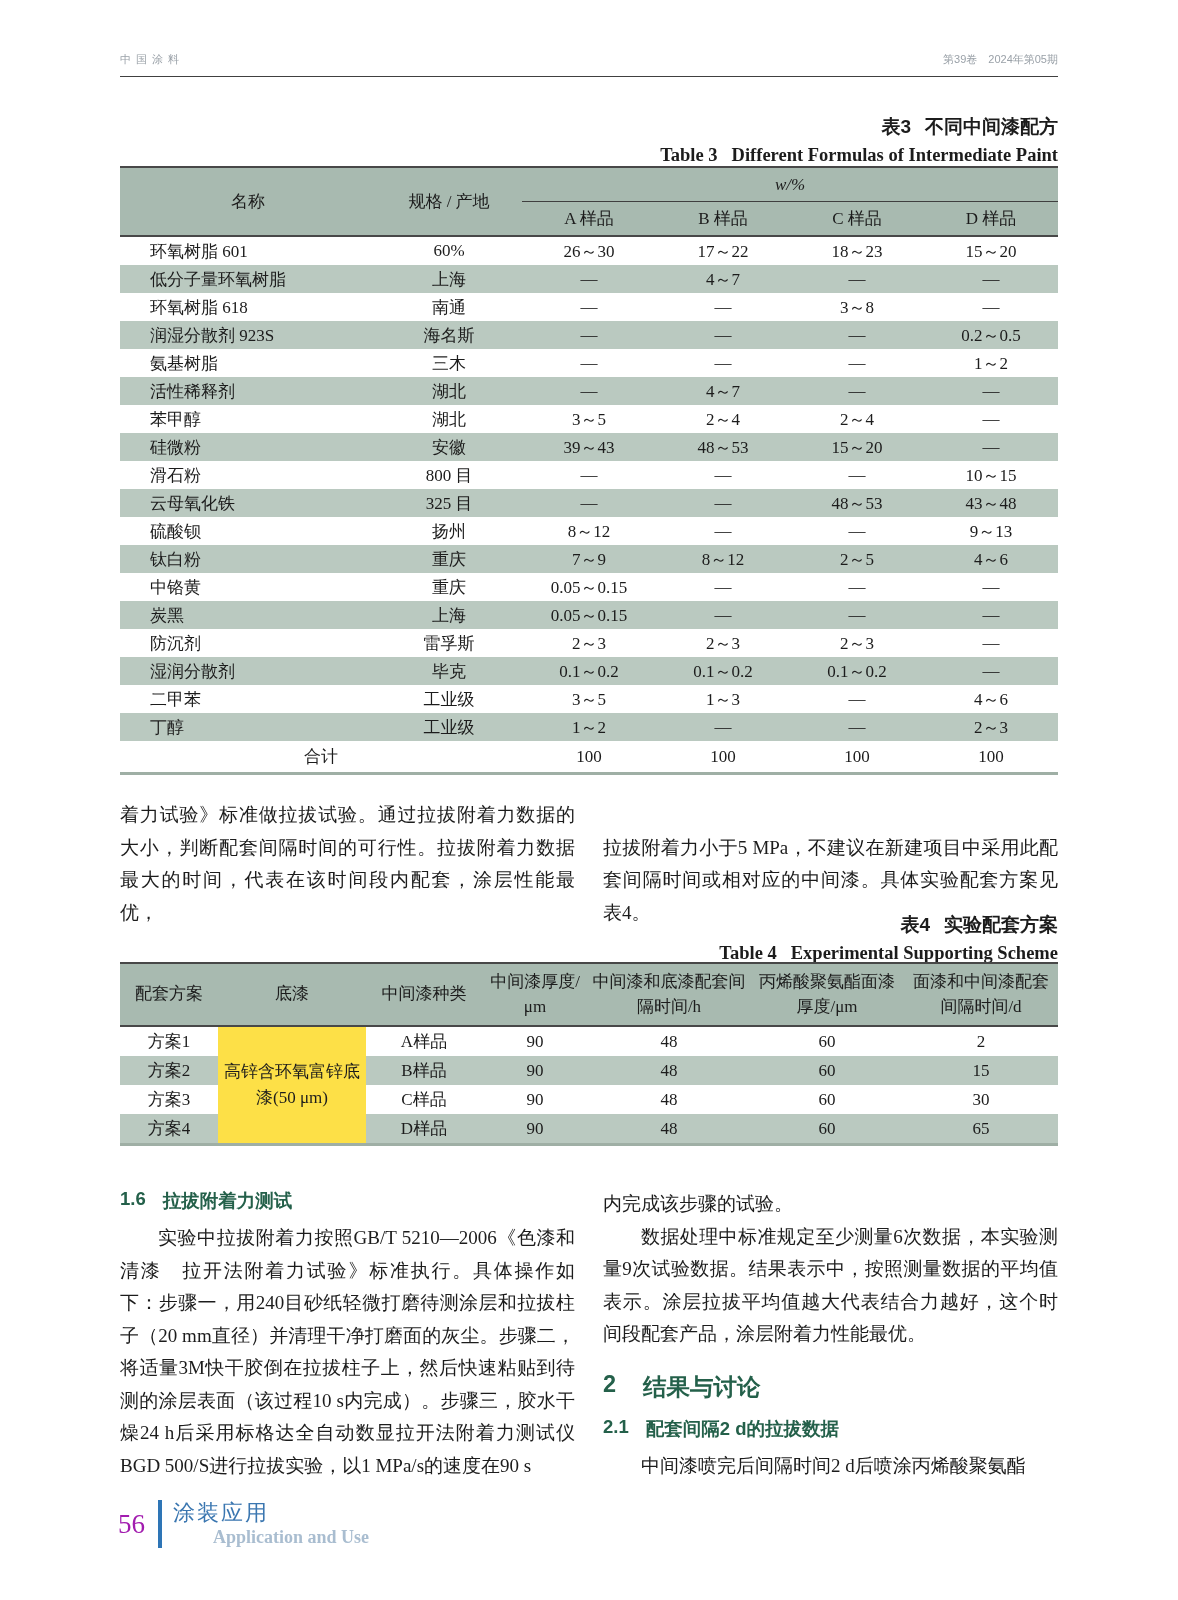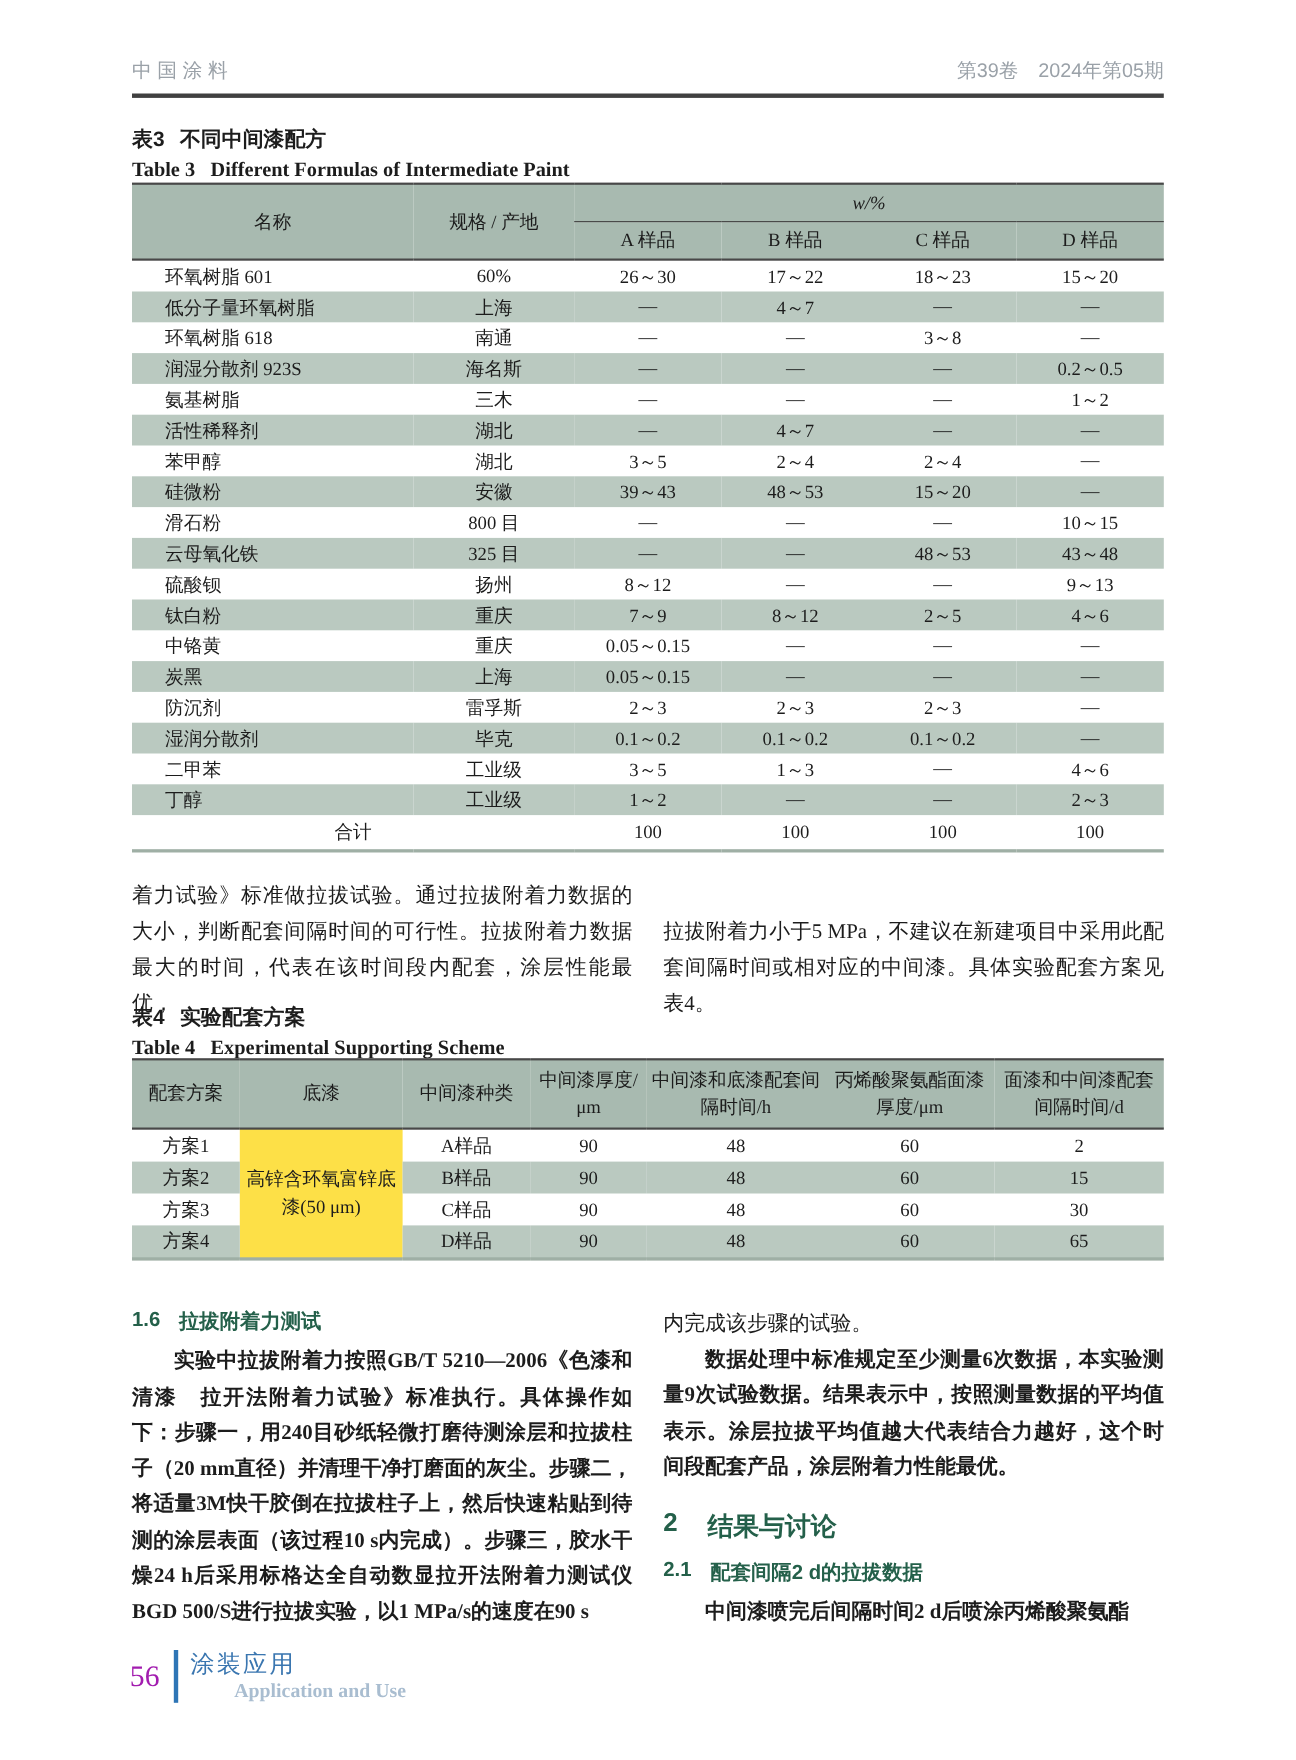--- a/index.html
+++ b/index.html
@@ -2,26 +2,26 @@
 <html><head>
 <meta charset="utf-8">
 <style>
   html,body{margin:0;padding:0;background:#ffffff;}
   .page{position:relative;width:1178px;height:1600px;background:#ffffff;overflow:hidden;
         font-family:"Liberation Serif","DejaVu Serif",serif;color:#1c1c1c;}
 
   
   .pg-header{position:absolute;top:52px;left:120px;width:938px;display:flex;
              justify-content:space-between;align-items:flex-end;color:#9aa1a8;
-             font-size:18px;padding-bottom:9px;border-bottom:4px solid #404040;
+             font-size:11px;padding-bottom:9px;border-bottom:1px solid #404040;
              font-family:"Liberation Sans","DejaVu Sans",sans-serif;}
   .journal{letter-spacing:5px;}
 
   
-  .cap{position:absolute;left:120px;width:938px;text-align:left;}
+  .cap{position:absolute;left:120px;width:938px;text-align:right;}
   .t3cap{top:114px;} .t4cap{top:912px;}
   .cap-cn{font-family:"Liberation Sans","DejaVu Sans",sans-serif;font-weight:700;font-size:19px;}
   .cap-en{font-weight:700;font-size:18.5px;margin-top:5px;}
   .cap-t{margin-left:14px;}
 
   
   table{border-collapse:collapse;table-layout:fixed;font-size:17px;}
   .t3,.t4{position:absolute;left:120px;width:938px;
           border-top:2px solid #484848;border-bottom:3px solid #9fafa5;}
   .t3{top:166px;} .t4{top:962px;}
@@ -37,21 +37,21 @@
   .t4 tbody td{height:29px;text-align:center;padding:0;}
   .t4 tbody tr:nth-child(even){background:#bac9c0;}
   .t4 td.primer-cell{background:#fde047;line-height:1.55;font-family:Liberation Serif, serif;}
 
   
   .cols{position:absolute;left:120px;width:938px;display:flex;gap:28px;align-items:flex-end;}
   .cols1{top:799px;} .cols2{top:1186px;}
   .col{width:455px;}
   .cols1 > p{width:455px;}
   .body-p{margin:0;font-size:19px;line-height:32.5px;text-align:justify;}
-  .indent{text-indent:2em;font-weight:bold;}
+  .indent{text-indent:2em;}
 
   
   .h3g{font-family:"Liberation Sans","DejaVu Sans",sans-serif;font-weight:700;font-size:18.5px;
        color:#24604a;display:flex;margin:2px 0 9px 0;}
   .h3g .num{margin-right:17px;}
   .h2g{font-family:"Liberation Sans","DejaVu Sans",sans-serif;font-weight:600;font-size:23.5px;
        color:#24604a;display:flex;margin:20px 0 13px 0;}
   .h2g .num{margin-right:27px;}
 
   

